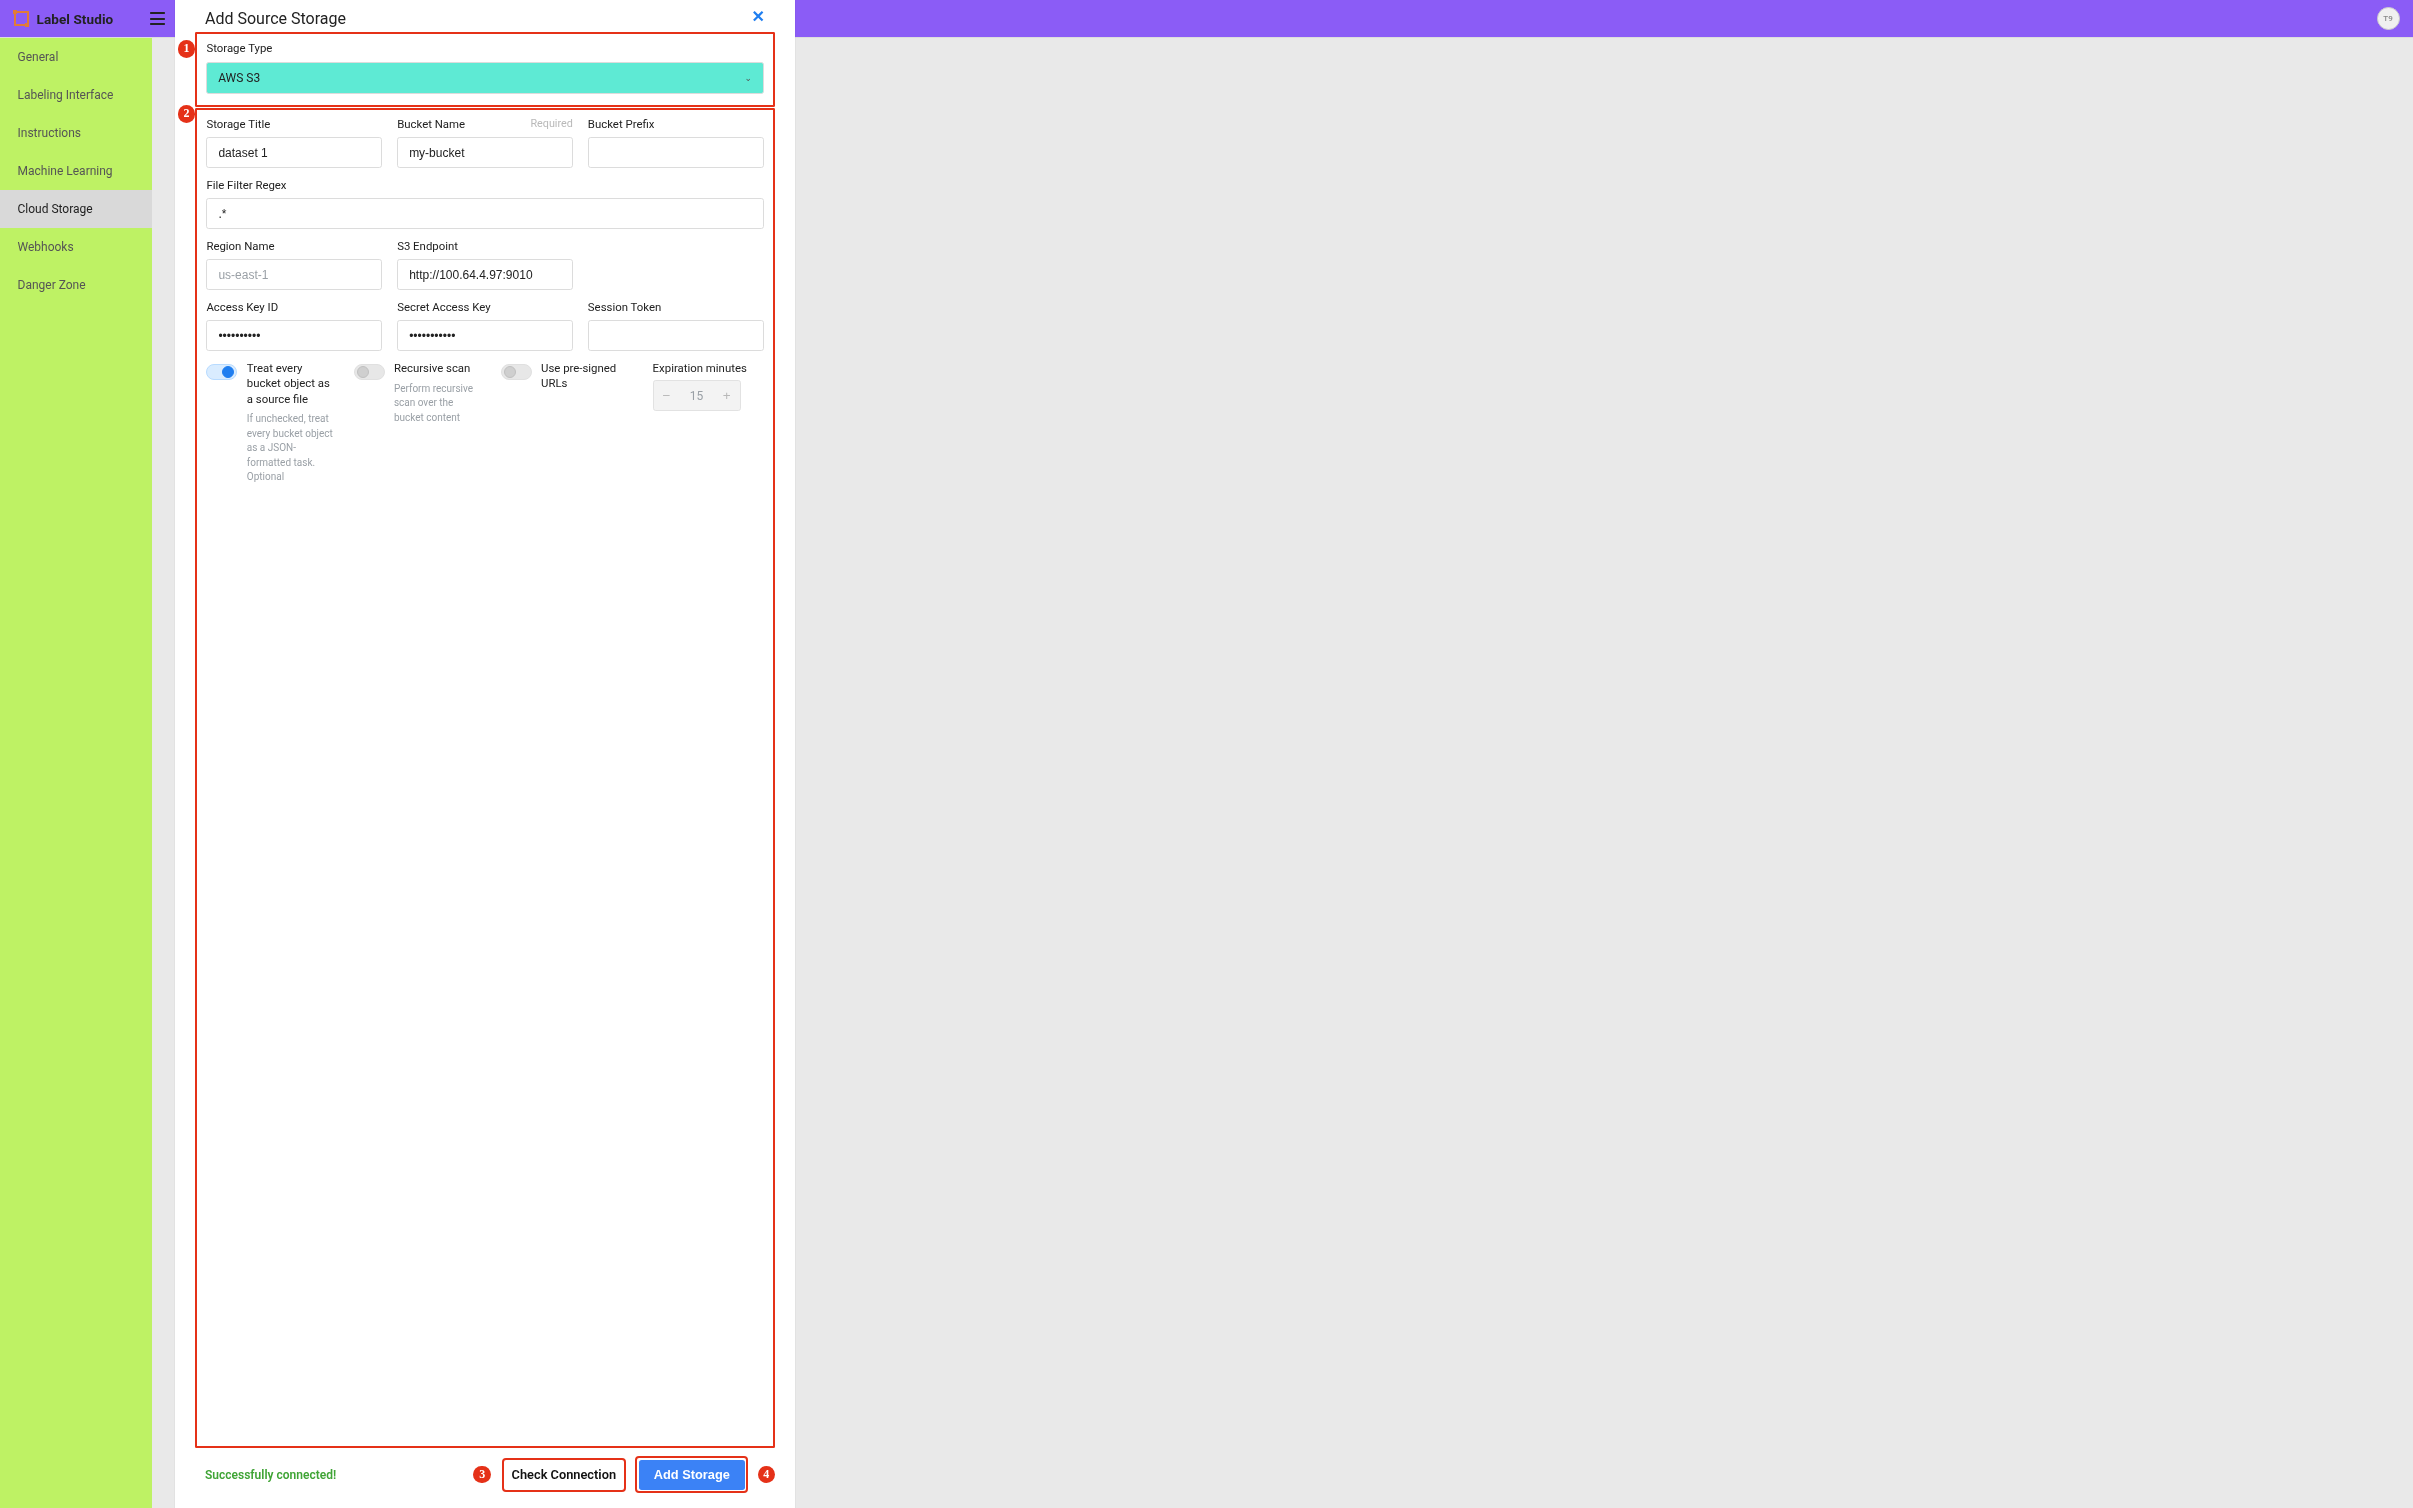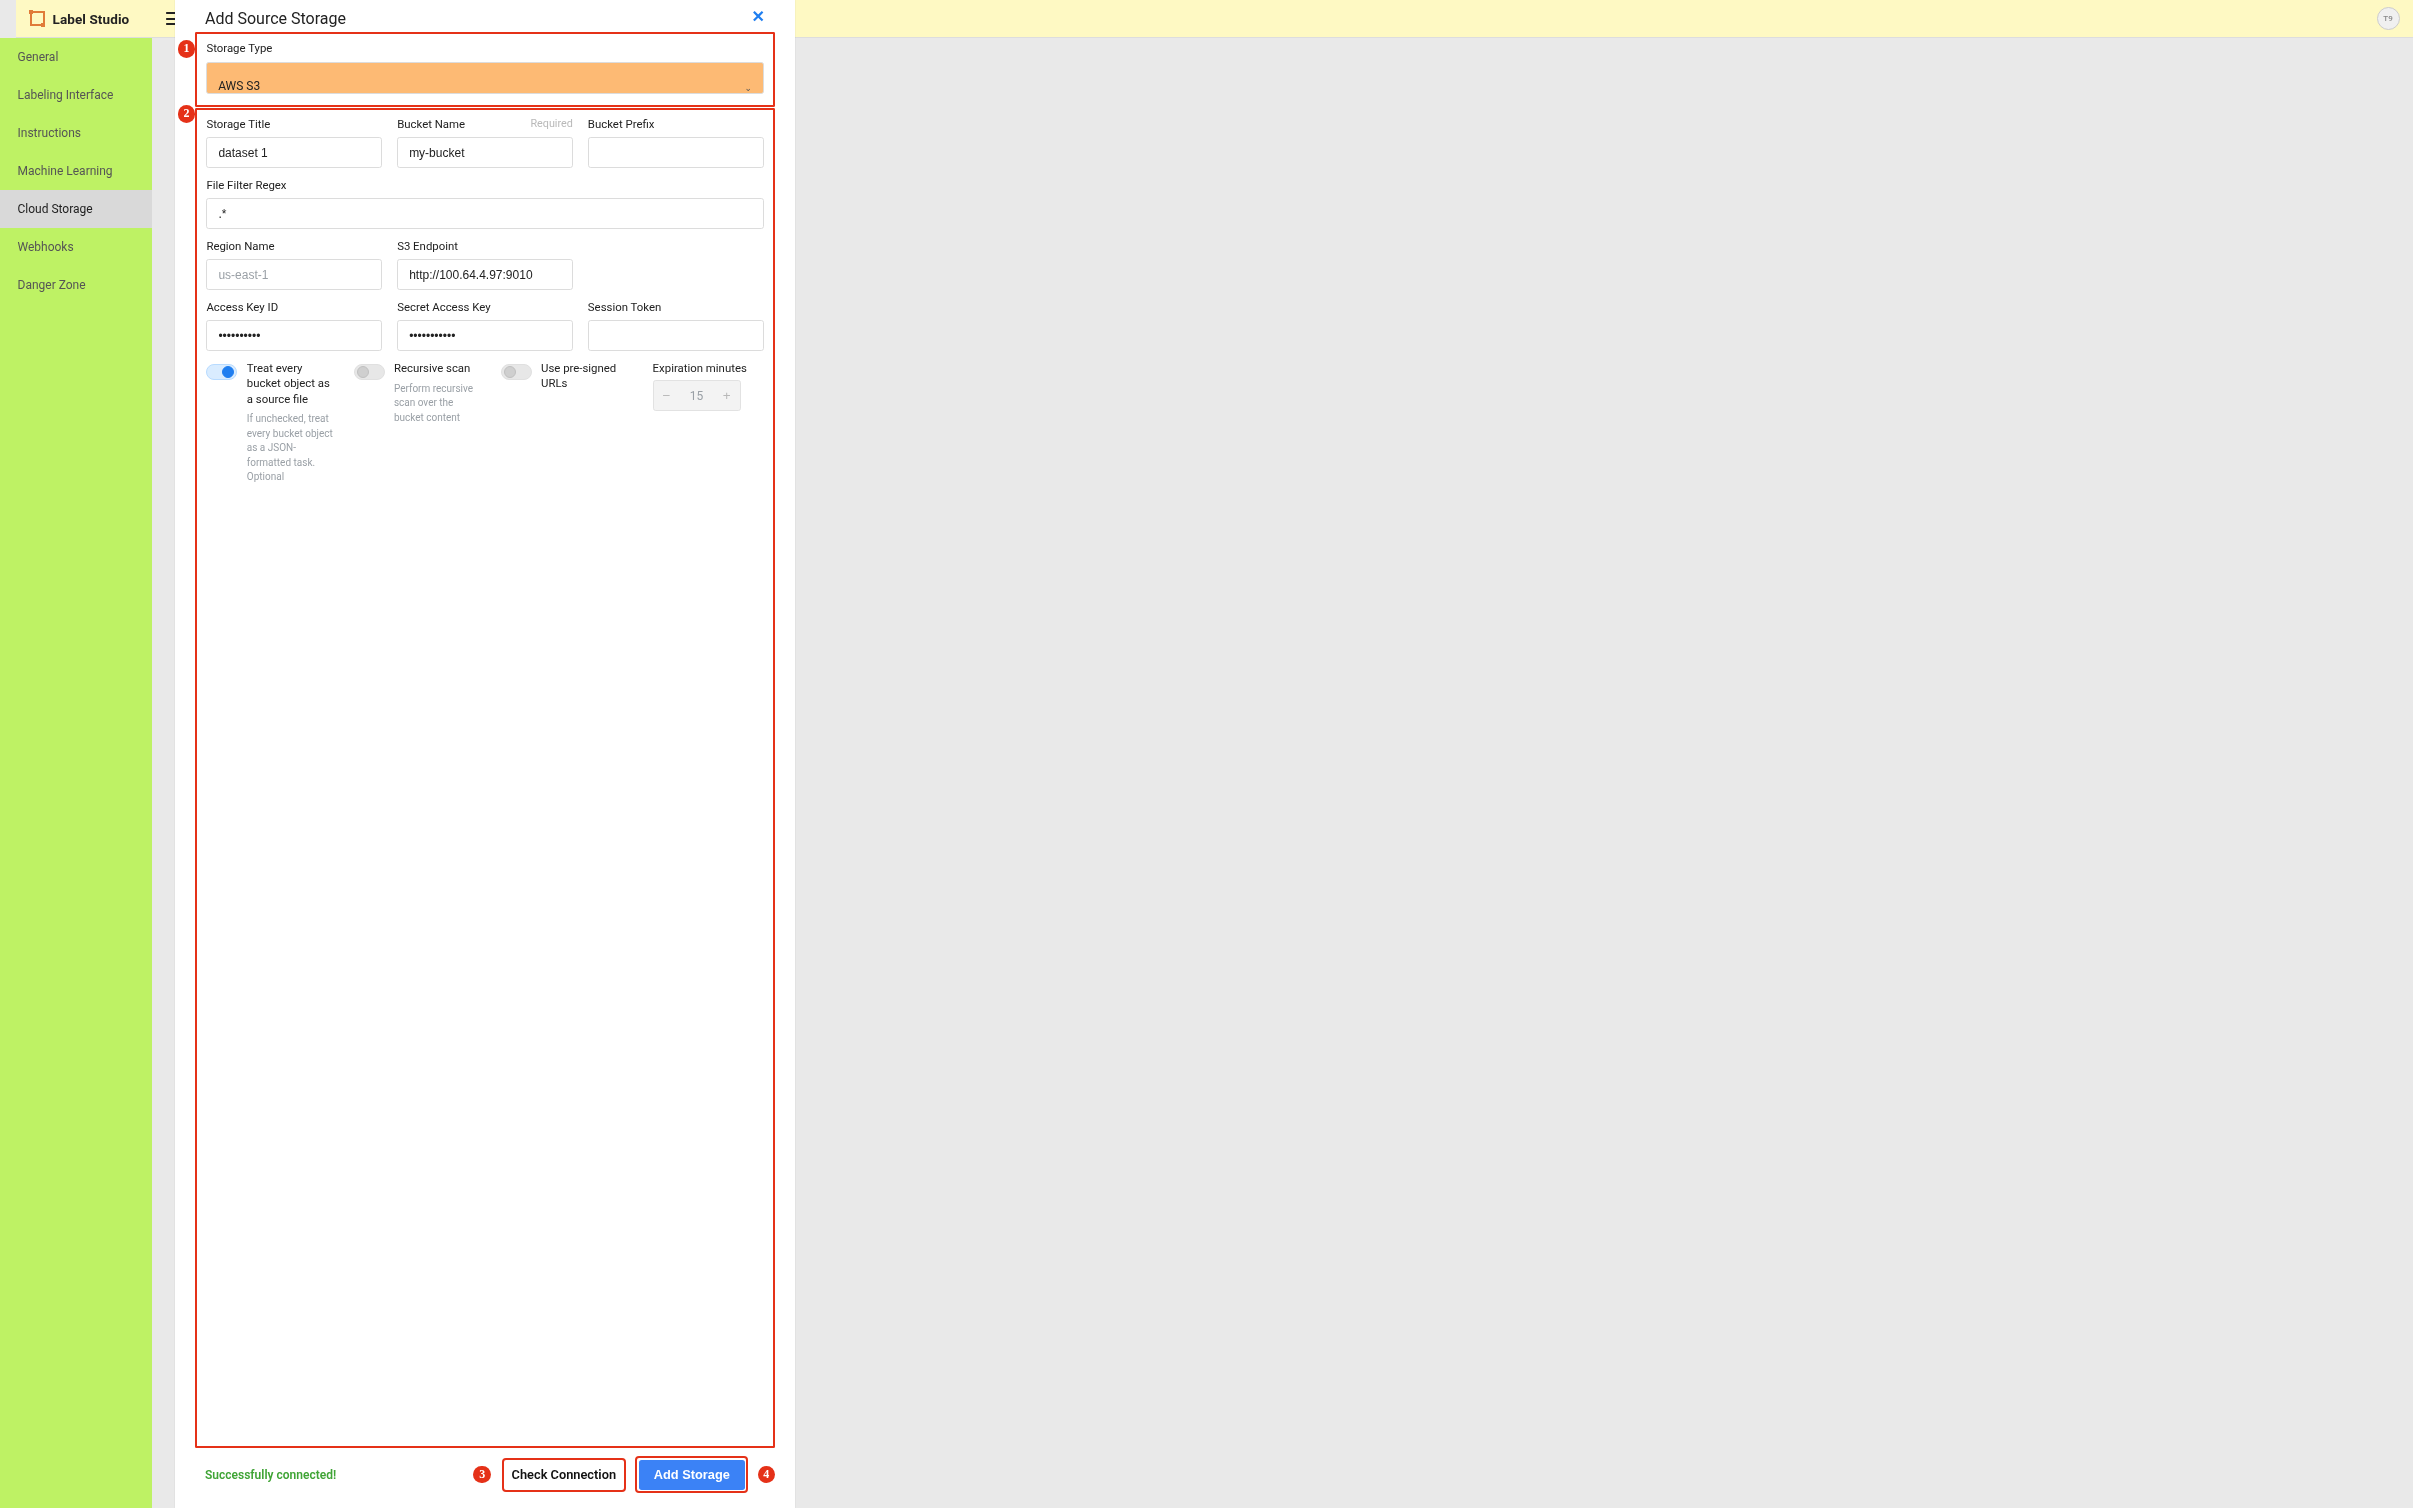--- a/index.html
+++ b/index.html
@@ -9,27 +9,26 @@
     background: #e9e9e9;
     overflow: hidden;
     font-size: 10.8px;
     color: #111;
   }
   
   .topbar {
     position: absolute;
     top: 0; left: 0; right: 0;
     height: 38px;
-    background: #fef9c3;
+    background: #8b5cf6;
     border-bottom: 0.7px solid #ddd;
     display: flex;
     align-items: center;
     padding: 0 13.5px;
     z-index: 1;
-    margin-left: 16px;
   }
   .logo-block { display: flex; align-items: center; gap: 8px; }
   .logo-icon {
     width: 15px; height: 15px;
     border: 2px solid #e07b39;
     position: relative;
   }
   .logo-icon::before, .logo-icon::after {
     content:"";
     position:absolute;
@@ -141,22 +140,22 @@
     color:#222;
     margin-bottom:6.7px;
     display:block;
   }
   .req-tag { color:#b9b9b9; font-size:10.8px; float:right;}
   .select-box {
     width:100%;
     height:32px;
     border:0.7px solid #dcdcdc;
     border-radius:2.7px;
-    background:#fdba74;
-    display:flex; align-items:flex-end; justify-content:space-between;
+    background:#5eead4;
+    display:flex; align-items:center; justify-content:space-between;
     padding:0 10.8px;
     font-size:12px;
     color:#222;
     cursor:pointer;
   }
   .chev {
     font-size:8.8px; color:#555;
   }
 
   .row { display:flex; gap:15px; margin-bottom:9.4px;}

